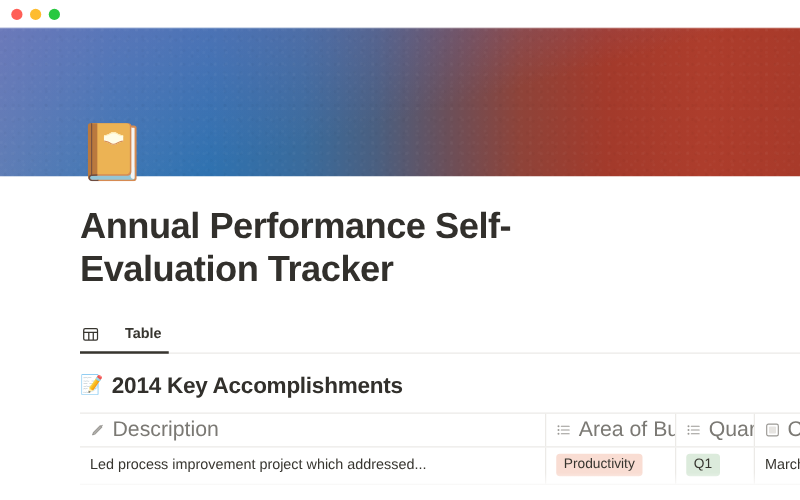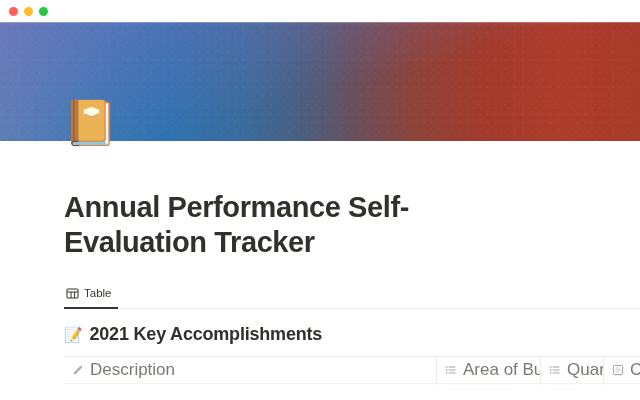--- a/index.html
+++ b/index.html
@@ -83,21 +83,21 @@
   .page-icon {
     position: absolute;
     top: -40px; left: 63px;
     font-size: 44px;
     line-height: 1;
     z-index: 20;
     user-select: none;
   }
 
   .page-title {
-    margin-top: 49px;
+    margin-top: 23px;
     font-size: 29px;
     line-height: 1.22;
     font-weight: 700;
     letter-spacing: -0.4px;
     color: #32302c;
     max-width: 470px;
     font-family: "Liberation Sans", sans-serif;
   }
 
   
@@ -112,21 +112,21 @@
     display: inline-flex;
     align-items: center;
     gap: 5px;
     padding: 2px 6px 7px 2px;
     font-size: 11.5px;
     color: #37352f;
     border-bottom: 2px solid #37352f;
     margin-bottom: -1px;
     cursor: pointer;
   }
-  .view-tab .tab-label { font-weight: 400; }
+  .view-tab .tab-label { font-weight: 700; margin-left: 16px; }
 
   svg { display: block; }
   .ico { flex: 0 0 auto; }
 
   
   .db-title {
     margin-top: 15px;
     display: flex; align-items: center; gap: 7px;
     font-size: 18px;
     font-weight: 700;
@@ -221,21 +221,21 @@
               <rect x="1.2" y="2.4" width="13.6" height="11.2" rx="1.4" stroke="#37352f" stroke-width="1.25"></rect>
               <path d="M1.2 6.1h13.6M6.2 6.1v7.5M10.6 6.1v7.5" stroke="#37352f" stroke-width="1.25"></path>
             </svg>
           </span>
           <span class="tab-label">Table</span>
         </div>
       </div>
 
       <div class="db-title">
         <span class="db-emoji">📝</span>
-        <span>2021 Key Accomplishments</span>
+        <span>2014 Key Accomplishments</span>
       </div>
 
       <div class="table">
 
         <div class="trow theader">
 
           <div class="tcell c-desc">
             <span class="ico">
               <svg width="12" height="12" viewBox="0 0 16 16" fill="none">
                 <path d="M3 13L13 3" stroke="#9b9995" stroke-width="1.3" stroke-linecap="round"></path>

